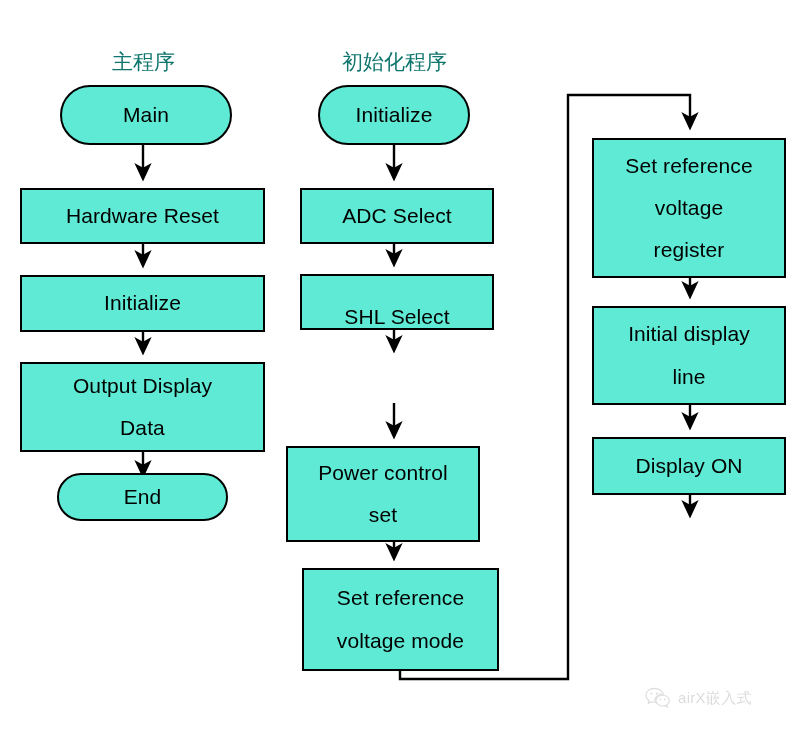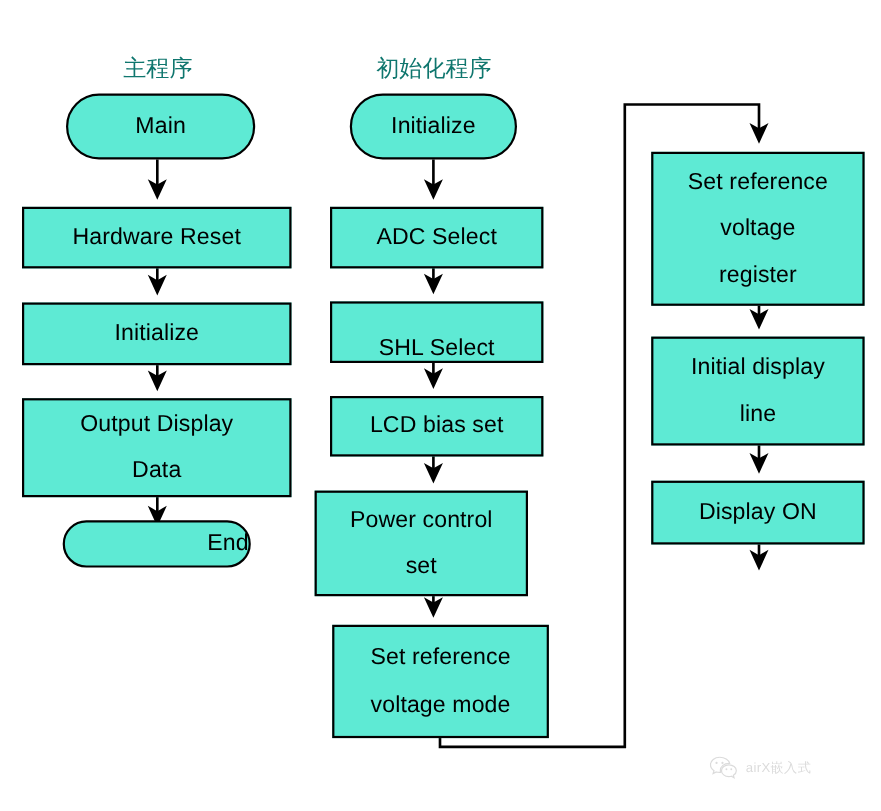--- a/index.html
+++ b/index.html
@@ -66,21 +66,21 @@
   
   .watermark {
     position: absolute;
     display: flex;
     align-items: center;
     gap: 7px;
     opacity: 0.30;
   }
   .watermark .wm-text {
     font-family: "Liberation Sans", sans-serif;
-    font-size: 12px;
+    font-size: 15px;
     color: #8a8a8a;
     white-space: nowrap;
     letter-spacing: 0.3px;
   }
   .wm-icon { display: block; }
 </style>
 </head>
 <body>
 
 <div id="canvas">
@@ -125,39 +125,36 @@
 
   <div class="node process" style="left:20px; top:263px; width:245px; height:57px;">
     <span class="ln">Initialize</span>
   </div>
 
   <div class="node process" style="left:20px; top:350px; width:245px; height:90px;">
     <span class="ln">Output Display</span>
     <span class="ln">Data</span>
   </div>
 
-  <div class="node terminal" style="left:57px; top:473px; width:171px; height:43px;align-items:flex-end;">
+  <div class="node terminal" style="left:57px; top:473px; width:171px; height:48px;">
     <span class="ln">End</span>
   </div>
 
   <div class="node terminal" style="left:318px; top:85px; width:152px; height:60px;">
     <span class="ln">Initialize</span>
   </div>
 
   <div class="node process" style="left:300px; top:176px; width:194px; height:56px;">
     <span class="ln">ADC Select</span>
   </div>
 
   <div class="node process" style="left:300px; top:262px; width:194px; height:56px;justify-content:flex-end;">
     <span class="ln">SHL Select</span>
   </div>
 
-  <div class="node process" style="left:300px; top:348px; width:194px; height:55px;">
-    <span class="ln">LCD bias set</span>
-  </div>
 
   <div class="node process" style="left:286px; top:434px; width:194px; height:96px;">
     <span class="ln">Power control</span>
     <span class="ln">set</span>
   </div>
 
   <div class="node process" style="left:302px; top:556px; width:197px; height:103px;">
     <span class="ln">Set reference</span>
     <span class="ln">voltage mode</span>
   </div>

